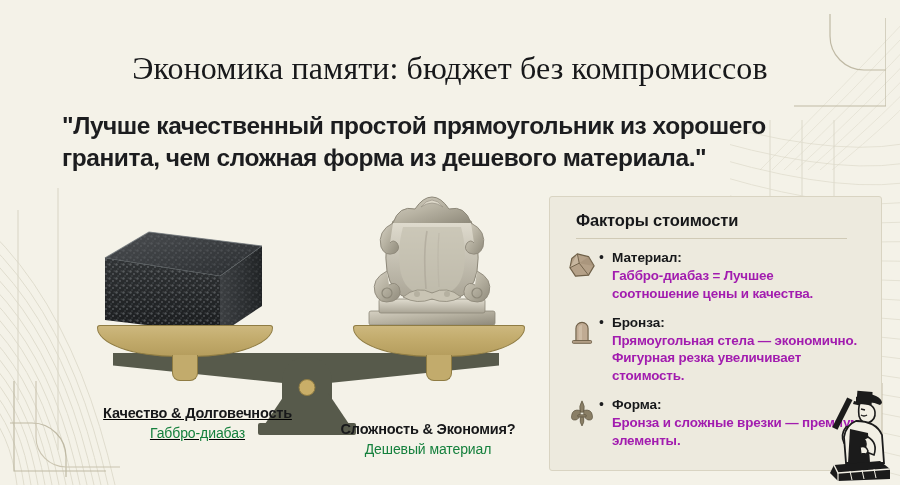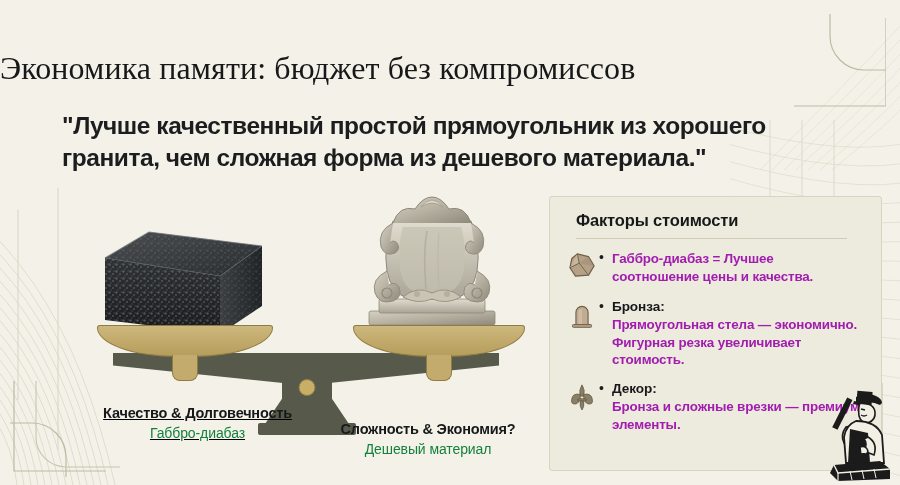--- a/index.html
+++ b/index.html
@@ -25,21 +25,21 @@
 
   
   .corner { position:absolute; pointer-events:none; }
   .c-tr { right:14px; top:14px; width:96px; height:96px; }
   .c-bl { left:10px; bottom:8px; width:110px; height:96px; }
   .c-br { right:14px; bottom:12px; width:96px; height:90px; }
 
   
   .title {
     position:absolute; left:0; right:0; top:50px;
-    text-align:left;
+    text-align:center;
     font-family:"Liberation Serif", serif;
     font-size:32px;
     color:#17181a;
     letter-spacing:.1px;
     white-space:nowrap;
   }
   .quote {
     position:absolute; left:62px; top:110px;
     width:790px;
     font-size:24.5px;
@@ -361,20 +361,21 @@
     <div class="factor">
       <div class="factor-ico">
         <svg viewBox="0 0 30 28" width="28" height="26">
           <path d="M10 2 L22 5 L28 15 L22 25 L8 26 L2 17 L4 7 Z" fill="#b5a188" stroke="#6f6048" stroke-width="1.3" stroke-linejoin="round"></path>
           <path d="M10 2 L12 12 L2 17" fill="#c8b79f" stroke="#6f6048" stroke-width="1"></path>
           <path d="M12 12 L22 25" fill="none" stroke="#6f6048" stroke-width="1"></path>
           <path d="M22 5 L12 12 L28 15" fill="#a08c72" opacity=".5"></path>
         </svg>
       </div>
       <div class="factor-body">
+        <div class="factor-term">Материал:</div>
         <div class="factor-desc">Габбро-диабаз = Лучшее соотношение цены и качества.</div>
       </div>
     </div>
 
     <div class="factor">
       <div class="factor-ico">
         <svg viewBox="0 0 30 30" width="26" height="28">
           <path d="M8 28 L8 12 A7 7 0 0 1 22 12 L22 28 Z" fill="#c0ab93" stroke="#6f6048" stroke-width="1.3"></path>
           <path d="M11 28 L11 12 A4 4 0 0 1 15 8 L15 28 Z" fill="#d4c3ac" opacity=".7"></path>
           <rect x="4" y="26" width="22" height="3.2" rx="1" fill="#b5a188" stroke="#6f6048" stroke-width="1.1"></rect>
@@ -392,21 +393,21 @@
           <g fill="#8a7f66" stroke="#5d5440" stroke-width=".8">
             <path d="M15 2 Q19 8 17 15 L13 15 Q11 8 15 2 Z"></path>
             <path d="M13 13 Q4 11 3 19 Q2 25 8 24 Q12 23 13 17 Z"></path>
             <path d="M17 13 Q26 11 27 19 Q28 25 22 24 Q18 23 17 17 Z"></path>
             <rect x="10" y="18" width="10" height="2.6" rx="1.2"></rect>
             <path d="M13 21 Q12 27 15 31 Q18 27 17 21 Z"></path>
           </g>
         </svg>
       </div>
       <div class="factor-body">
-        <div class="factor-term">Декор:</div>
+        <div class="factor-term">Форма:</div>
         <div class="factor-desc">Бронза и сложные врезки — премиум элементы.</div>
       </div>
     </div>
   </div>
 
   <svg class="mason" viewBox="0 0 78 98">
     <g fill="#1b1b1b">
 
       <path d="M40 12 Q50 6 60 11 Q66 14 66 18 L64 20 Q56 16 46 18 L40 17 Z"></path>
       <path d="M38 16 L48 18 L46 21 L37 19 Z"></path>

